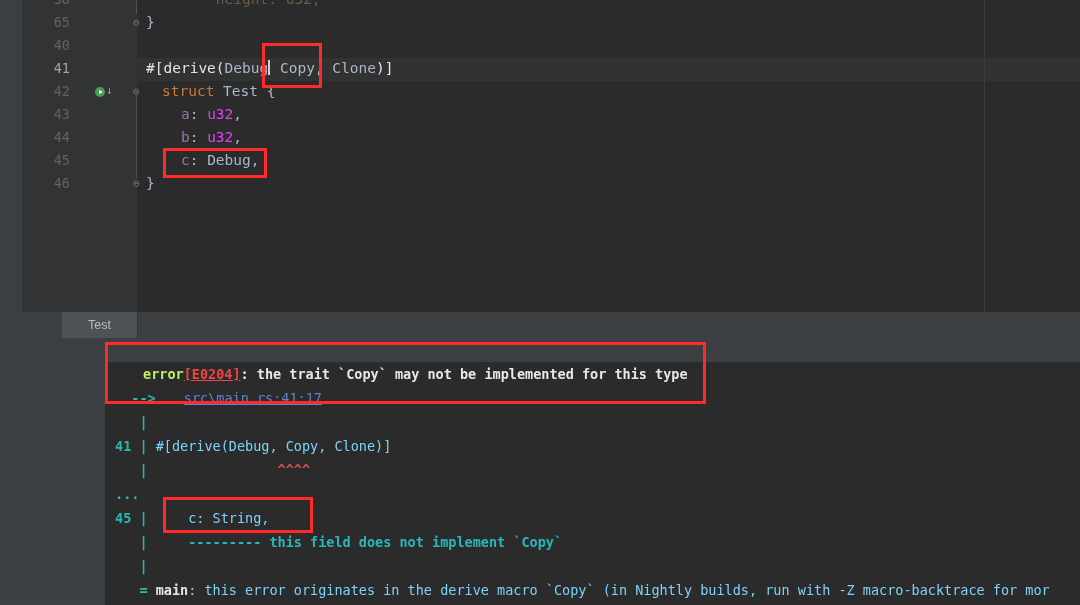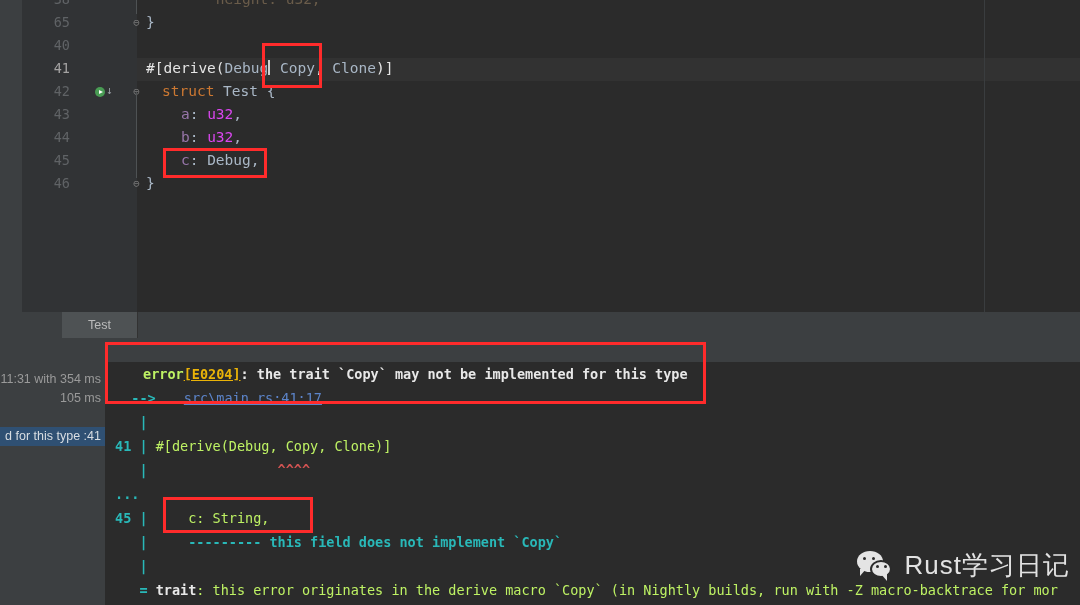--- a/index.html
+++ b/index.html
@@ -132,25 +132,25 @@
   .term-topbar {
     position: absolute; left: 0; top: 0; width: 100%; height: 24px;
     background: #3c3f41;
   }
   .tline {
     position: absolute; left: 10px; height: 24px; line-height: 24px;
     font-family: "DejaVu Sans Mono", monospace;
     font-size: 13.5px; white-space: pre;
   }
   .e-err    { color: #bef264; font-weight: bold; margin-left: 28px; }
-  .e-code   { color: #eab308; text-decoration: underline; font-weight: bold; text-align: center; }
+  .e-code   { color: #ef4444; text-decoration: underline; font-weight: bold; text-align: center; }
   .e-white  { color: #e8e8e8; font-weight: bold; }
   .e-cyan   { color: #29b8b8; font-weight: bold; }
   .e-path   { color: #5c84c9; text-decoration: underline; margin-left: 20px; }
-  .e-red    { color: #bef264; }
+  .e-red    { color: #7dd3fc; }
   .e-redb   { color: #d35453; font-weight: bold; }
   .e-cyanb  { color: #29b8b8; font-weight: bold; }
   .e-num    { color: #29b8b8; font-weight: bold; }
 
   
   .redbox {
     position: absolute; border: 3px solid #ff2b2b; pointer-events: none;
   }
 
   
@@ -226,54 +226,38 @@
       </div>
   </div>
 
   <div class="tabstrip">
     <div class="lcol"></div>
     <div class="tab-test">Test</div>
     <div class="rcol"></div>
   </div>
 
   <div class="build-pane">
-    <div class="build-sidebar" id="build-sidebar">
-        <div class="row" style="top: 32px;">11:31 with 354 ms</div>
-        <div class="row" style="top: 51px;">105 ms</div>
-        <div class="row sel" style="top: 89px;">d for this type :41</div>
-      </div>
     <div class="terminal">
       <div class="term-topbar"></div>
       <div id="term-lines">
           <div class="tline" style="top: 24px;"><span class="e-err">error</span><span class="e-code">[E0204]</span><span class="e-white">: the trait `Copy` may not be implemented for this type</span></div>
           <div class="tline" style="top: 48px;"><span class="e-white">  </span><span class="e-cyan">--&gt;</span><span class="e-white"> </span><span class="e-path">src\main.rs:41:17</span></div>
           <div class="tline" style="top: 72px;"><span class="e-white">   </span><span class="e-cyan">|</span></div>
           <div class="tline" style="top: 96px;"><span class="e-num">41</span><span class="e-white"> </span><span class="e-cyan">|</span><span class="e-red"> #[derive(Debug, Copy, Clone)]</span></div>
           <div class="tline" style="top: 120px;"><span class="e-white">   </span><span class="e-cyan">|</span><span class="e-redb">                ^^^^</span></div>
           <div class="tline" style="top: 144px;"><span class="e-cyanb">...</span></div>
           <div class="tline" style="top: 168px;"><span class="e-num">45</span><span class="e-white"> </span><span class="e-cyan">|</span><span class="e-red">     c: String,</span></div>
           <div class="tline" style="top: 192px;"><span class="e-white">   </span><span class="e-cyan">|</span><span class="e-cyanb">     --------- this field does not implement `Copy`</span></div>
           <div class="tline" style="top: 216px;"><span class="e-white">   </span><span class="e-cyan">|</span></div>
-          <div class="tline" style="top: 240px;"><span class="e-white">   </span><span class="e-cyanb">=</span><span class="e-white"> trait</span><span class="e-red">: this error originates in the derive macro `Copy` (in Nightly builds, run with -Z macro-backtrace for mor</span></div>
+          <div class="tline" style="top: 240px;"><span class="e-white">   </span><span class="e-cyanb">=</span><span class="e-white"> main</span><span class="e-red">: this error originates in the derive macro `Copy` (in Nightly builds, run with -Z macro-backtrace for mor</span></div>
         </div>
     </div>
   </div>
 
   <div id="annot-layer">
       <div class="redbox" style="left: 262px; top: 43px; width: 60px; height: 45px; border-color: rgb(255, 43, 43);"></div>
       <div class="redbox" style="left: 163px; top: 148px; width: 104px; height: 30px; border-color: rgb(255, 43, 43);"></div>
       <div class="redbox" style="left: 105px; top: 342px; width: 601px; height: 62px; border-color: rgb(255, 43, 43);"></div>
       <div class="redbox" style="left: 163px; top: 497px; width: 150px; height: 36px; border-color: rgb(255, 43, 43);"></div>
     </div>
 
-  <div class="watermark">
-    <div class="wx">
-      <div class="b1"></div>
-        <div class="b2"></div>
-      <div class="d d1"></div>
-        <div class="d d2"></div>
-      <div class="d d3"></div>
-        <div class="d d4"></div>
-    </div>
-    <div class="wm-text">Rust学习日记</div>
-  </div>
 
 </div>
 
 </body></html>

